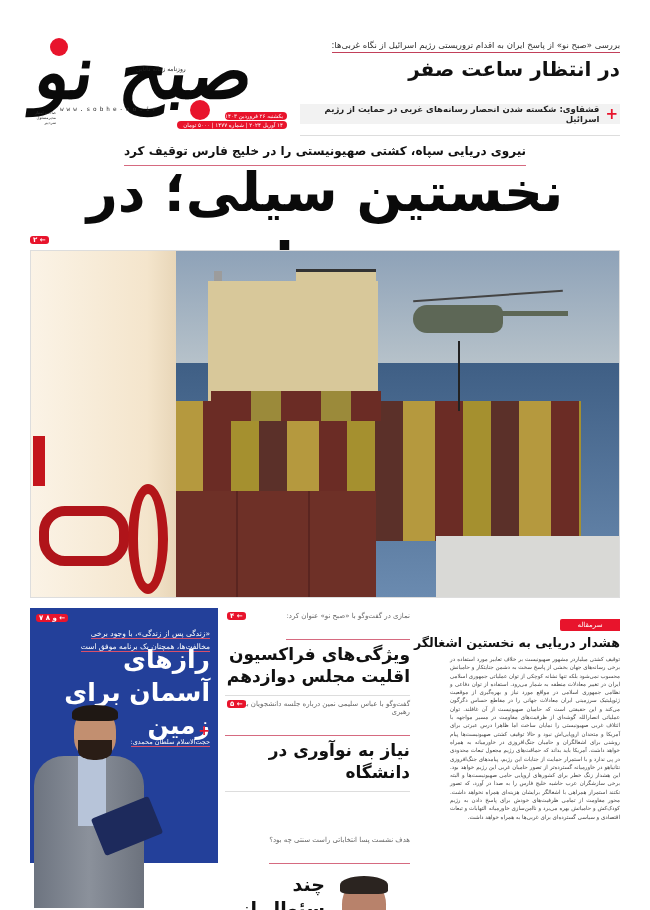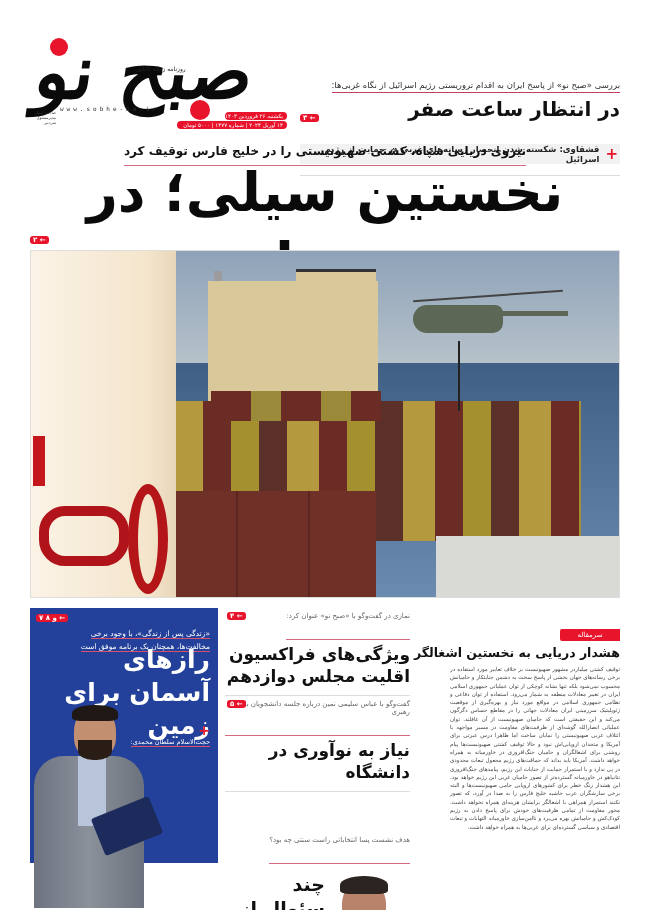--- a/index.html
+++ b/index.html
@@ -17,21 +17,21 @@
   .tagline { position: absolute; left: 106px; top: 35px; font-size: 6px; color: #222; direction: rtl; }
   .website { position: absolute; left: 30px; top: 75px; font-size: 6px; letter-spacing: 3px; color: #333; font-family: "DejaVu Sans Mono", monospace; }
   .pub-info { position: absolute; left: 4px; top: 80px; font-size: 4px; line-height: 5px; color: #333; width: 22px; text-align: right; direction: rtl; }
   .date-badges { position: absolute; left: 147px; top: 82px; width: 110px; direction: rtl; }
   .date-badge { display: block; background: #e8142c; color: #fff; font-size: 5.5px; line-height: 8px; padding: 0 4px; border-radius: 4px; margin-bottom: 1px; white-space: nowrap; text-align: right; }
   .date-badge.short { width: 62px; margin-left: auto; }
 
   .page-ref { display: inline-block; background: #e8142c; color: #fff; font-size: 7px; font-weight: 700; line-height: 8px; padding: 0 3px; border-radius: 3px; direction: ltr; white-space: nowrap; }
 
   
-  .teaser { position: absolute; right: 0; top: 10px; width: 320px; border-bottom: 1px solid #ddd; height: 96px; margin-top: 40px; }
+  .teaser { position: absolute; right: 0; top: 10px; width: 320px; border-bottom: 1px solid #ddd; height: 96px; }
   .teaser-kicker { font-size: 8.5px; color: #333; text-align: right; padding-bottom: 2px; border-bottom: 1.5px solid #c2405a; display: inline-block; float: right; }
   .teaser-title { clear: both; font-size: 20px; font-weight: 700; text-align: right; padding-top: 4px; letter-spacing: -0.5px; }
   .teaser-sub { position: absolute; right: 0; top: 64px; width: 320px; background: #f2f2f2; height: 20px; display: flex; align-items: center; justify-content: flex-start; padding-right: 2px; }
   .plus-icon { color: #e8142c; font-weight: 900; font-size: 15px; line-height: 14px; margin-left: 6px; }
   .teaser-sub-text { font-size: 8.5px; font-weight: 700; color: #222; }
   .masthead-ref { position: absolute; left: 270px; top: 84px; }
 
   
   .kicker-main { position: absolute; left: 0; right: 0; top: 110px; text-align: center; }
   .kicker-main span { font-size: 12px; font-weight: 700; border-bottom: 1.5px solid #d66a80; padding-bottom: 7px; }
@@ -58,21 +58,21 @@
   .heli { position: absolute; left: 372px; top: 42px; width: 170px; height: 50px; }
   .heli .rotor { position: absolute; left: 10px; top: 2px; width: 150px; height: 2px; background: #444; transform: rotate(-4deg); }
   .heli .fuselage { position: absolute; left: 10px; top: 12px; width: 90px; height: 28px; background: #5d6756; border-radius: 14px 8px 10px 14px; }
   .heli .tail { position: absolute; left: 95px; top: 18px; width: 70px; height: 5px; background: #5d6756; }
   .rope { position: absolute; left: 427px; top: 90px; width: 1.5px; height: 70px; background: #222; }
 
   
   .bottom { position: absolute; left: 0; top: 578px; width: 590px; height: 272px; }
 
   
-  .editorial { position: absolute; right: 0; top: 16px; width: 170px; height: 265px; background: #fff; }
+  .editorial { position: absolute; right: 0; top: 6px; width: 170px; height: 265px; background: #fff; }
   .editorial-label { display: block; margin-right: 0; width: 60px; margin-left: auto; background: #e8142c; color: #fff; font-size: 7px; text-align: center; line-height: 12px; border-radius: 2px 0 0 2px; margin-top: 5px; }
   .editorial-title { font-size: 12.5px; font-weight: 700; text-align: right; margin-top: 4px; white-space: nowrap; }
   .editorial-body { font-size: 5.5px; line-height: 8.3px; color: #444; text-align: justify; margin-top: 5px; }
 
   
   .middle { position: absolute; left: 195px; top: 0; width: 185px; height: 272px; }
   .mid-item { border-bottom: 1px solid #ddd; position: relative; }
   .mid-kicker { font-size: 7px; color: #666; text-align: right; border-bottom: 1.5px solid #d66a80; padding-bottom: 19px; display: inline-block; float: right; margin-top: 4px; }
   .mid-title { clear: both; font-size: 17px; font-weight: 700; line-height: 22px; text-align: right; padding-top: 3px; padding-bottom: 8px; letter-spacing: -0.5px; }
   .mid-ref { position: absolute; left: 2px; top: 4px; }

